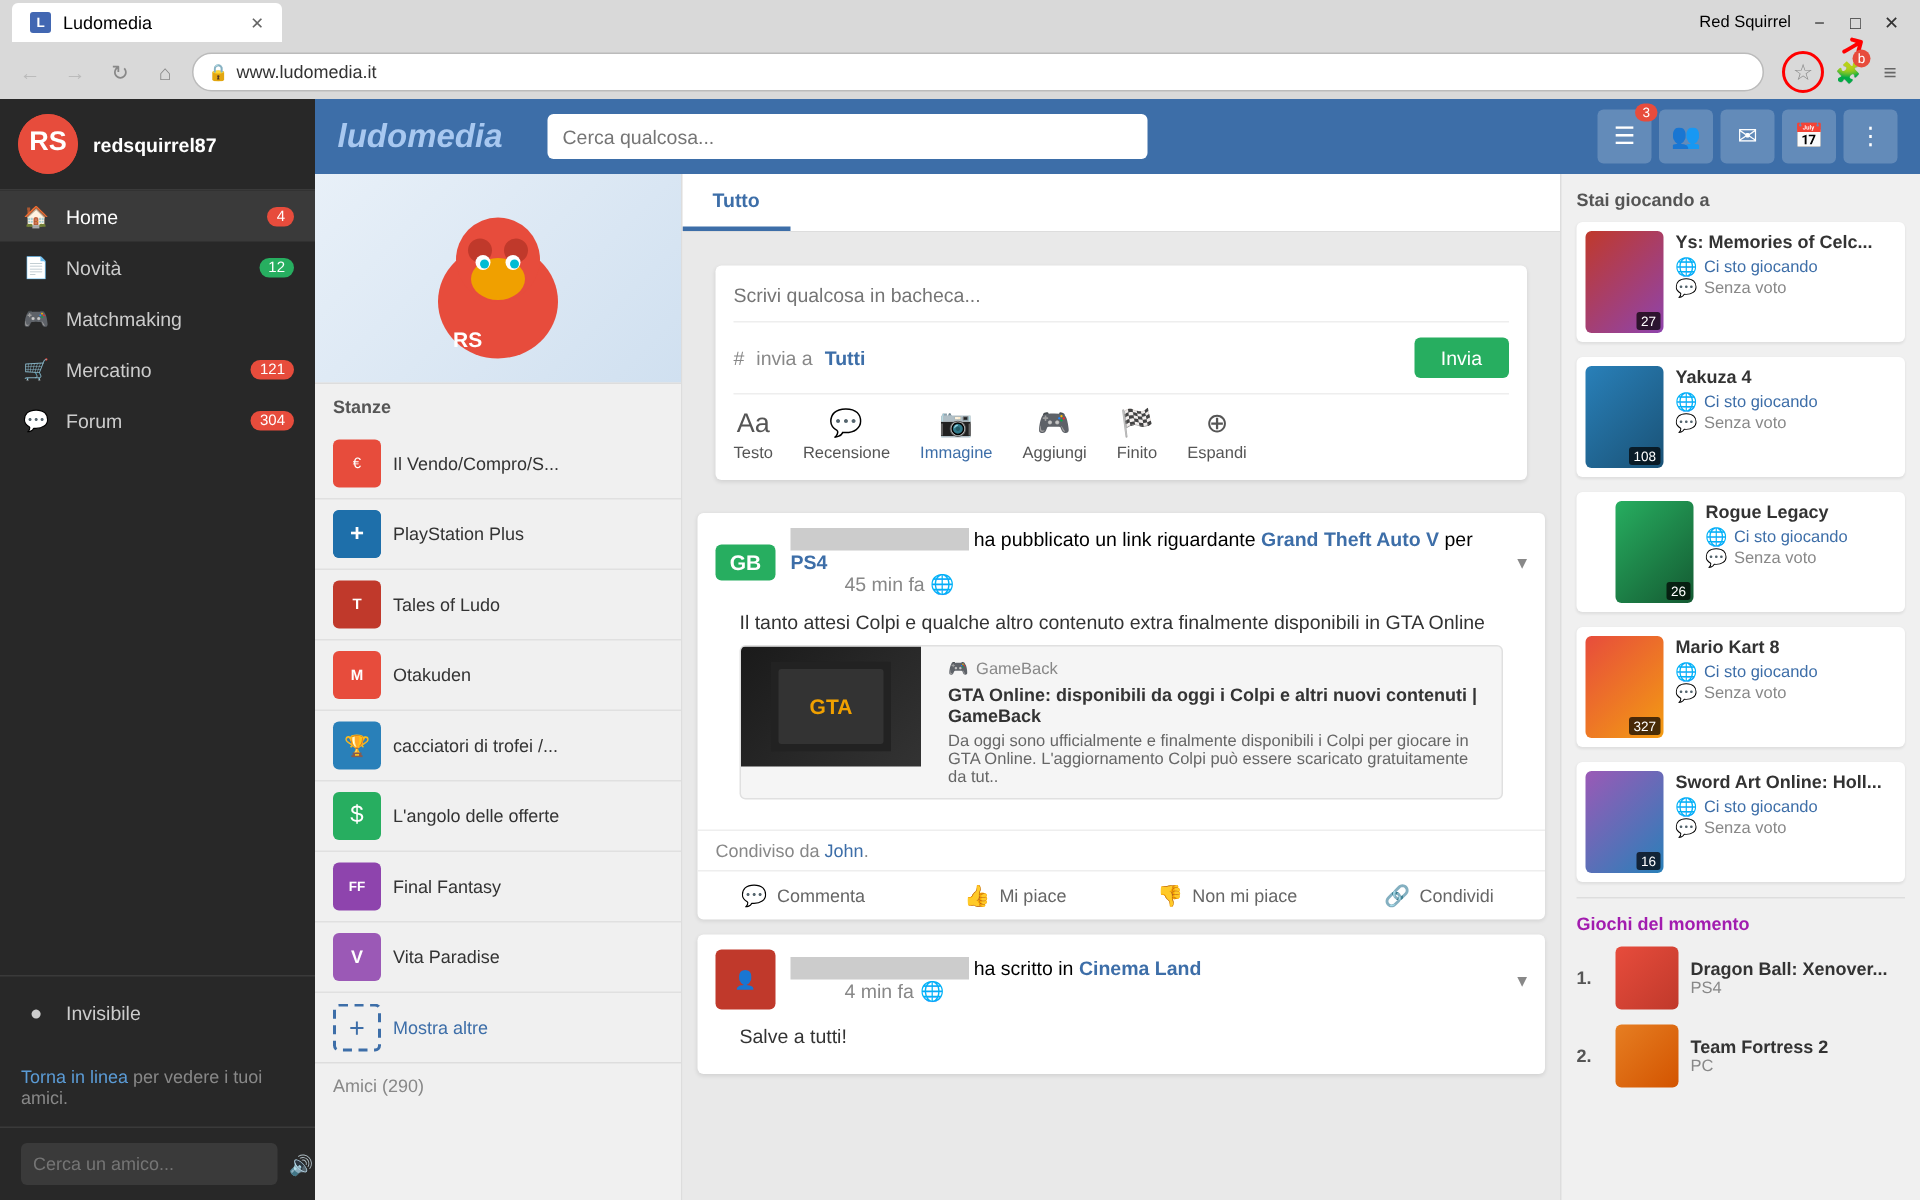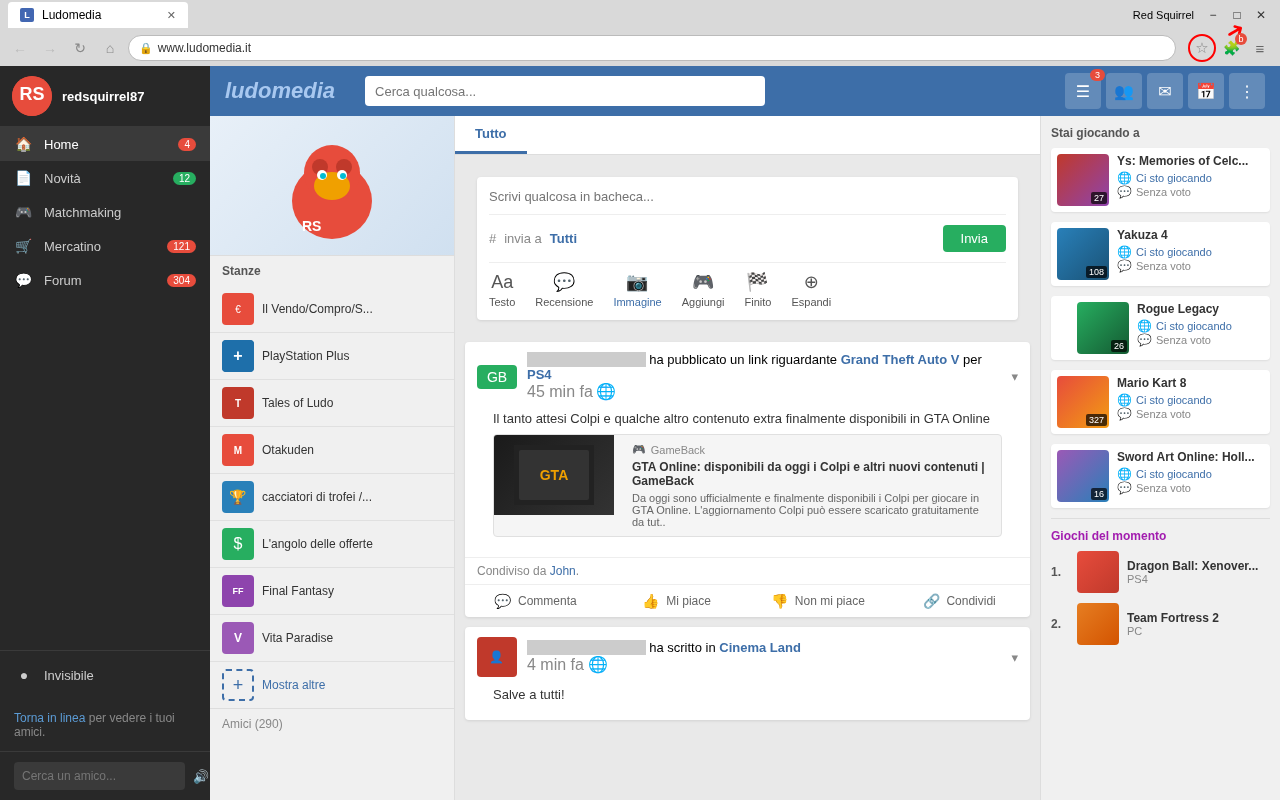--- a/index.html
+++ b/index.html
@@ -84,44 +84,44 @@
     .tutti { color: #3d6ea8; font-weight: bold; cursor: pointer; }
     .invia-btn { margin-left: auto; background: #27ae60; color: white; border: none; padding: 6px 18px; border-radius: 4px; cursor: pointer; font-size: 13px; }
     .composer-actions { display: flex; align-items: center; gap: 20px; margin-top: 10px; padding-top: 8px; border-top: 1px solid #eee; }
     .composer-action { display: flex; flex-direction: column; align-items: center; gap: 3px; cursor: pointer; color: #555; font-size: 11px; }
     .composer-action-icon { font-size: 18px; }
     .composer-action.active { color: #3d6ea8; }
 
     
     .post { background: white; margin: 0 10px 10px 10px; border-radius: 4px; box-shadow: 0 1px 3px rgba(0,0,0,0.1); overflow: hidden; }
     .post-header { display: flex; align-items: center; padding: 10px 12px; gap: 10px; }
-    .post-avatar { width: 40px; height: 24px; border-radius: 4px; overflow: hidden; background: #4caf50; display: flex; align-items: center; justify-content: center; font-size: 18px; font-weight: normal; color: white; }
+    .post-avatar { width: 40px; height: 24px; border-radius: 4px; overflow: hidden; background: #4caf50; display: flex; align-items: center; justify-content: center; font-size: 18px; font-weight: bold; color: white; }
     .post-meta { flex: 1; }
     .post-link-text { color: #3d6ea8; cursor: pointer; font-weight: bold; }
     .post-platform { color: #3d6ea8; font-weight: bold; cursor: pointer; }
-    .post-time { color: #888; font-size: 16px; display: flex; align-items: center; gap: 4px; }
+    .post-time { color: #888; font-size: 13px; display: flex; align-items: center; gap: 4px; margin-left: 36px; }
     .post-body { padding: 0 28px 10px; }
     .post-body p { color: #333; font-size: 13px; margin-bottom: 8px; }
     .post-thumbnail { display: flex; gap: 10px; margin-bottom: 10px; background: #f5f5f5; border: 1px solid #e0e0e0; border-radius: 4px; overflow: hidden; }
     .post-thumb-img { width: 120px; height: 80px; background: #333; flex-shrink: 0; }
     .post-thumb-content { padding: 8px; }
     .post-thumb-source { display: flex; align-items: center; gap: 5px; color: #888; font-size: 11px; margin-bottom: 4px; }
     .post-thumb-title { color: #333; font-size: 12px; font-weight: bold; margin-bottom: 4px; }
     .post-thumb-desc { color: #666; font-size: 11px; }
     .post-shared { color: #888; font-size: 12px; padding: 6px 12px; border-top: 1px solid #eee; }
     .post-shared a { color: #3d6ea8; cursor: pointer; }
     .post-actions { display: flex; border-top: 1px solid #eee; }
     .post-action { flex: 1; display: flex; align-items: center; justify-content: center; gap: 6px; padding: 8px; cursor: pointer; color: #666; font-size: 12px; }
     .post-action-icon { font-size: 14px; }
 
     
     .right-panel { width: 240px; background: #f0f0f0; border-left: 1px solid #ddd; overflow-y: auto; padding: 10px; }
     .right-section-title { color: #555; font-size: 12px; font-weight: bold; margin-bottom: 8px; }
     .game-item { display: flex; gap: 8px; margin-bottom: 10px; background: white; border-radius: 4px; padding: 6px; box-shadow: 0 1px 2px rgba(0,0,0,0.08); }
-    .game-thumb { width: 52px; height: 52px; background: #666; border-radius: 4px; position: relative; overflow: hidden; flex-shrink: 0; }
+    .game-thumb { width: 52px; height: 68px; background: #666; border-radius: 4px; position: relative; overflow: hidden; flex-shrink: 0; }
     .game-thumb-badge { position: absolute; bottom: 2px; right: 2px; background: rgba(0,0,0,0.7); color: white; font-size: 9px; padding: 1px 3px; border-radius: 2px; }
     .game-info { flex: 1; }
     .game-title { color: #333; font-size: 12px; font-weight: bold; margin-bottom: 3px; }
     .game-status { display: flex; align-items: center; gap: 4px; color: #3d6ea8; font-size: 11px; }
     .game-rating { display: flex; align-items: center; gap: 4px; color: #888; font-size: 11px; }
     .globe-icon { color: #3d6ea8; font-size: 12px; }
     .comment-icon { color: #888; font-size: 12px; }
     .right-divider { border: none; border-top: 1px solid #ddd; margin: 10px 0; }
     .trending-title { color: #a21caf; font-size: 12px; font-weight: bold; margin-bottom: 8px; }
     .trending-item { display: flex; gap: 8px; margin-bottom: 10px; align-items: center; }

